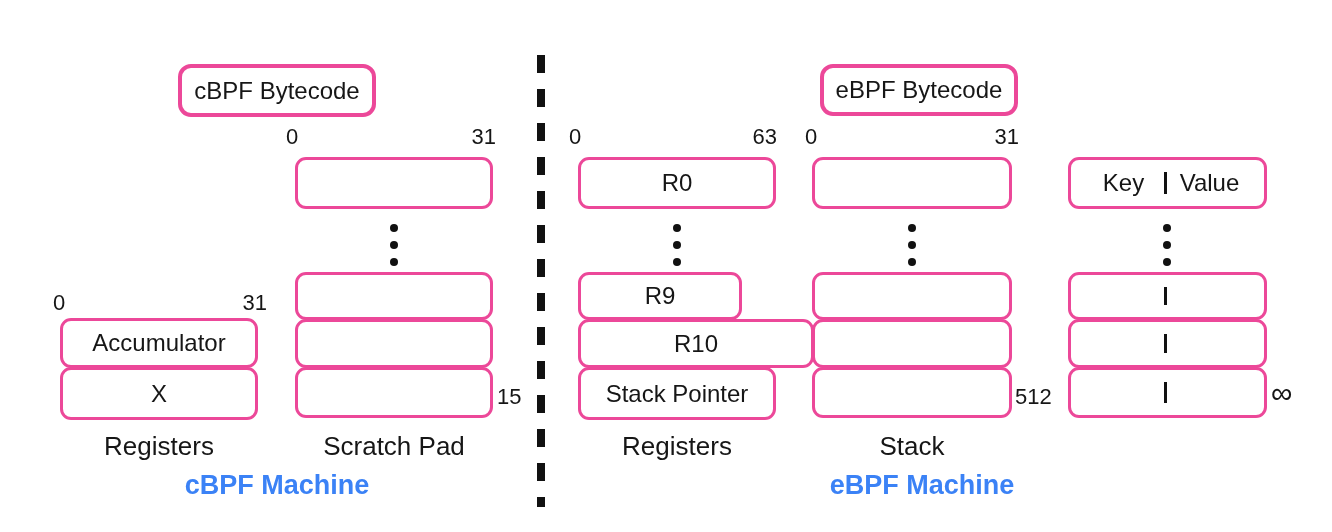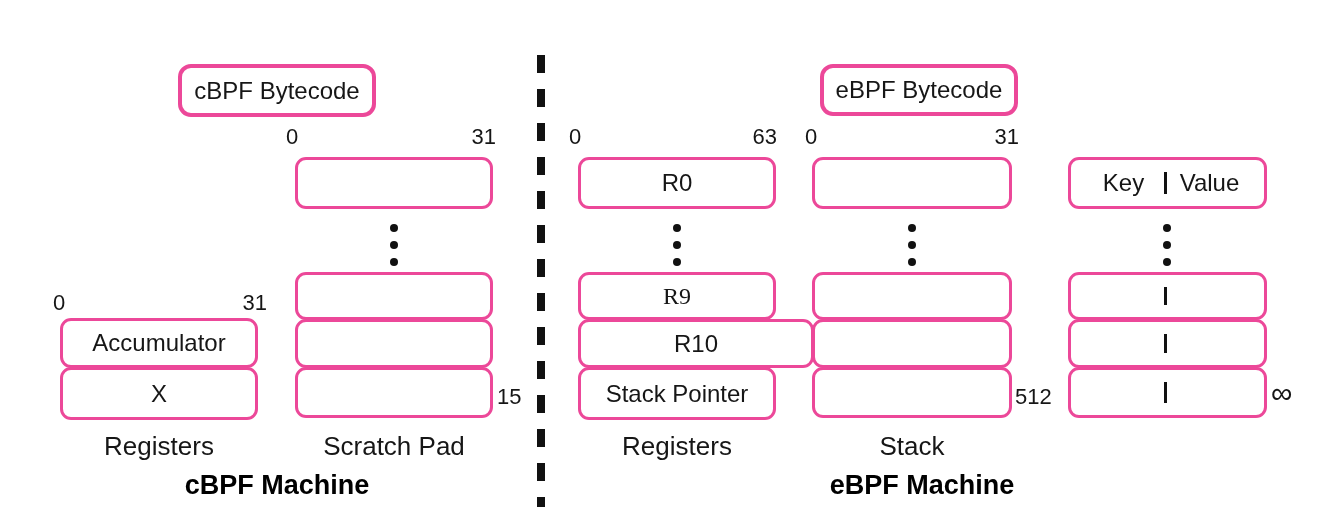--- a/index.html
+++ b/index.html
@@ -71,21 +71,21 @@
     color: #161616;
   }
 
   
   .machine {
     position: absolute;
     width: 320px;
     text-align: center;
     font-size: 27px;
     font-weight: bold;
-    color: #000000;
+    color: #3b82f6;
   }
 
   
   .sidenum {
     position: absolute;
     font-size: 22px;
     color: #161616;
   }
   .infinity { font-size: 30px; line-height: 26px; }
 
@@ -179,21 +179,21 @@
   <div class="cell" style="left:578px; top:157px; width:198px; height:52px;">
     <span>R0</span>
   </div>
 
   <div class="dots" style="left:673px; top:224px;">
     <div class="dot"></div>
     <div class="dot"></div>
     <div class="dot"></div>
   </div>
 
-  <div class="cell" style="left:578px; top:272px; width:198px; height:48px;font-family:Liberation Serif, serif;">
+  <div class="cell" style="left:578px; top:272px; width:164px; height:48px;">
     <span>R9</span>
   </div>
   <div class="cell" style="left:578px; top:319px; width:236px; height:49px;">
     <span>R10</span>
   </div>
   <div class="cell" style="left:578px; top:367px; width:198px; height:53px;">
     <span>Stack Pointer</span>
   </div>
 
   <div class="bitrow" style="left:805px; top:124px; width:214px;">

